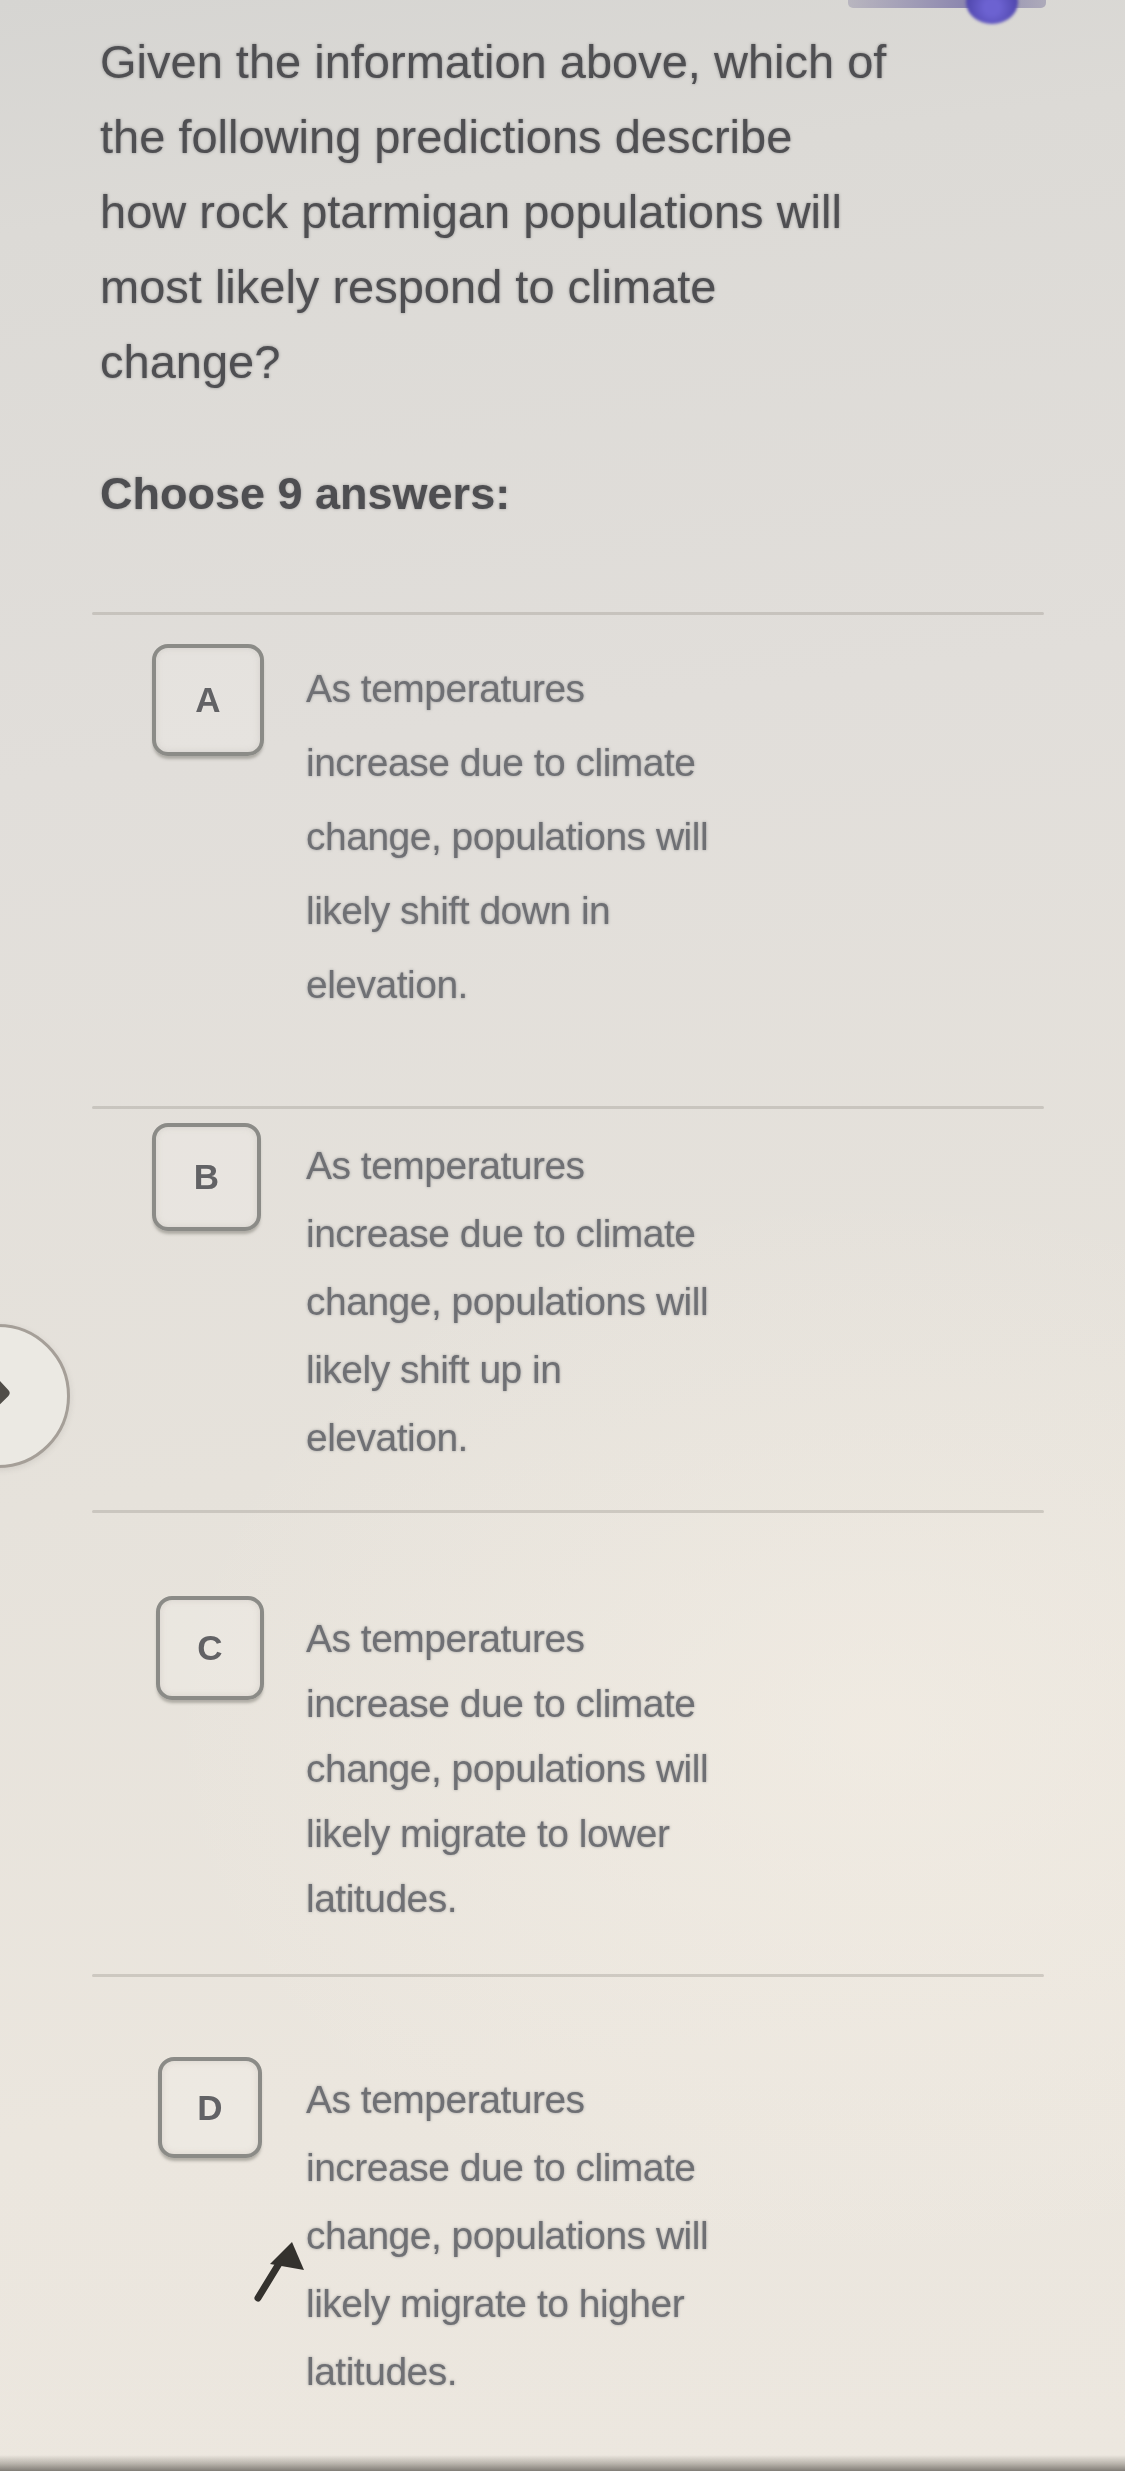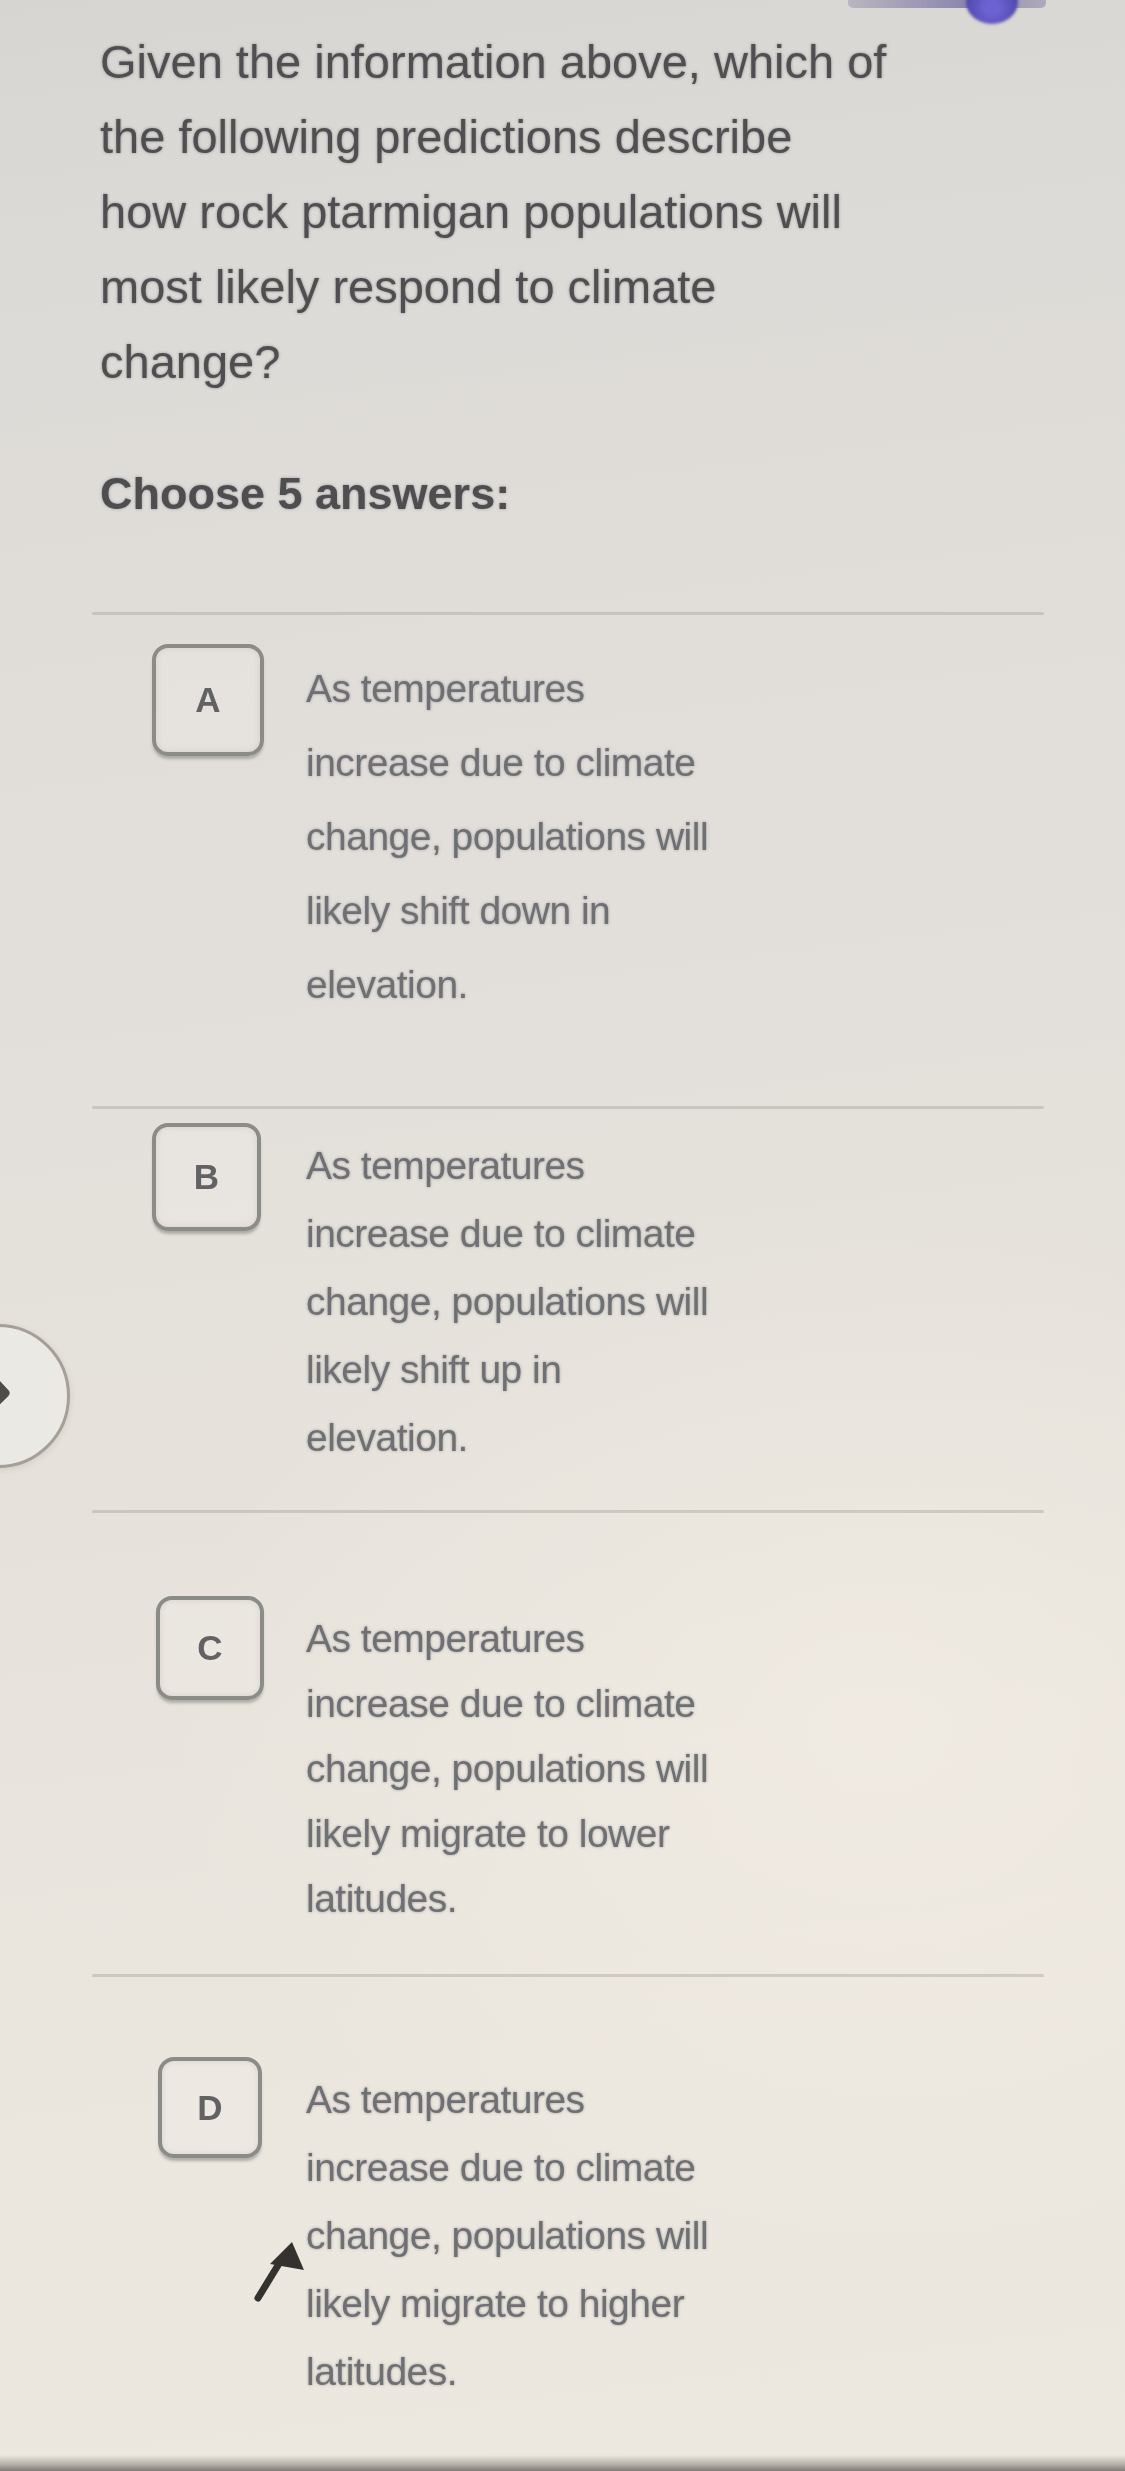--- a/index.html
+++ b/index.html
@@ -70,21 +70,21 @@
 <div id="screen">
 
   <div class="scrub-bar"></div>
   <div class="scrub-dot"></div>
 
   <div class="q-text soft">Given the information above, which of
 the following predictions describe
 how rock ptarmigan populations will
 most likely respond to climate
 change?</div>
-  <div class="choose soft">Choose 5 answers:</div>
+  <div class="choose soft">Choose 9 answers:</div>
 
   <div class="divider soft" style="top:612px"></div>
   <div class="divider soft" style="top:1106px"></div>
   <div class="divider soft" style="top:1510px"></div>
   <div class="divider soft" style="top:1974px"></div>
 
   <div>
     <div class="checkbox soft" style="left:152px;top:644px;width:104px;height:104px">
       <span>A</span>
     </div>

